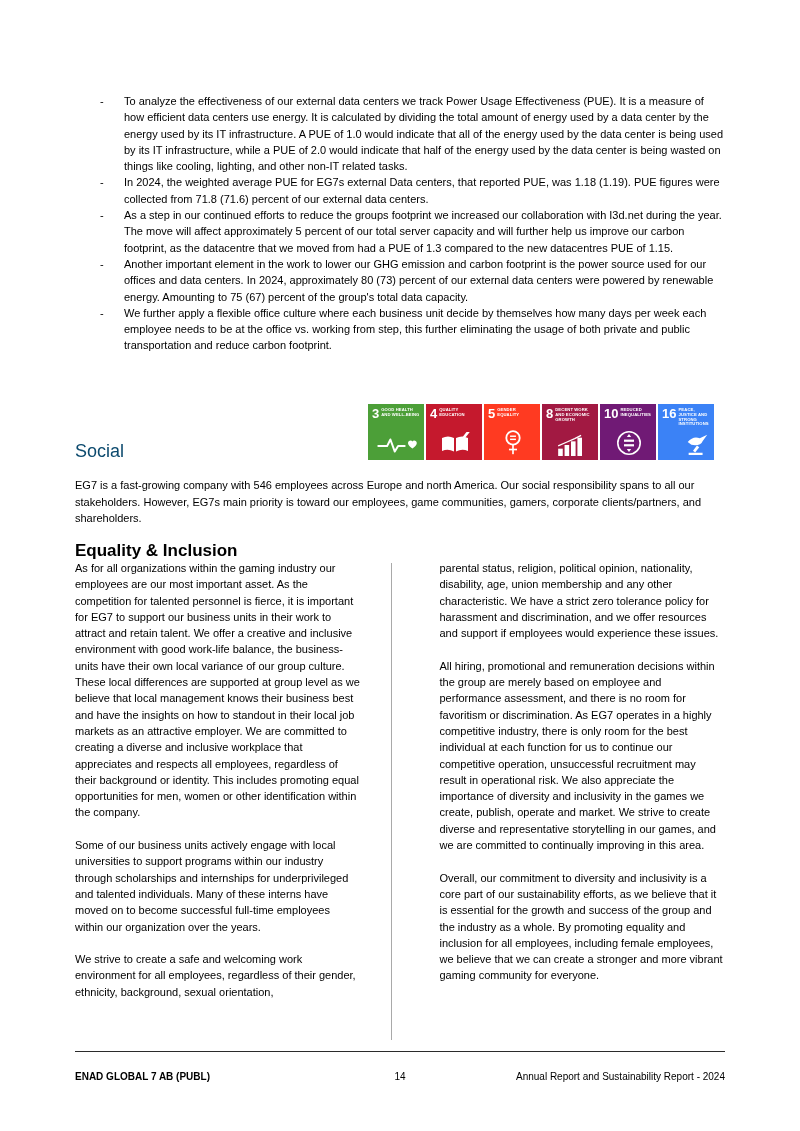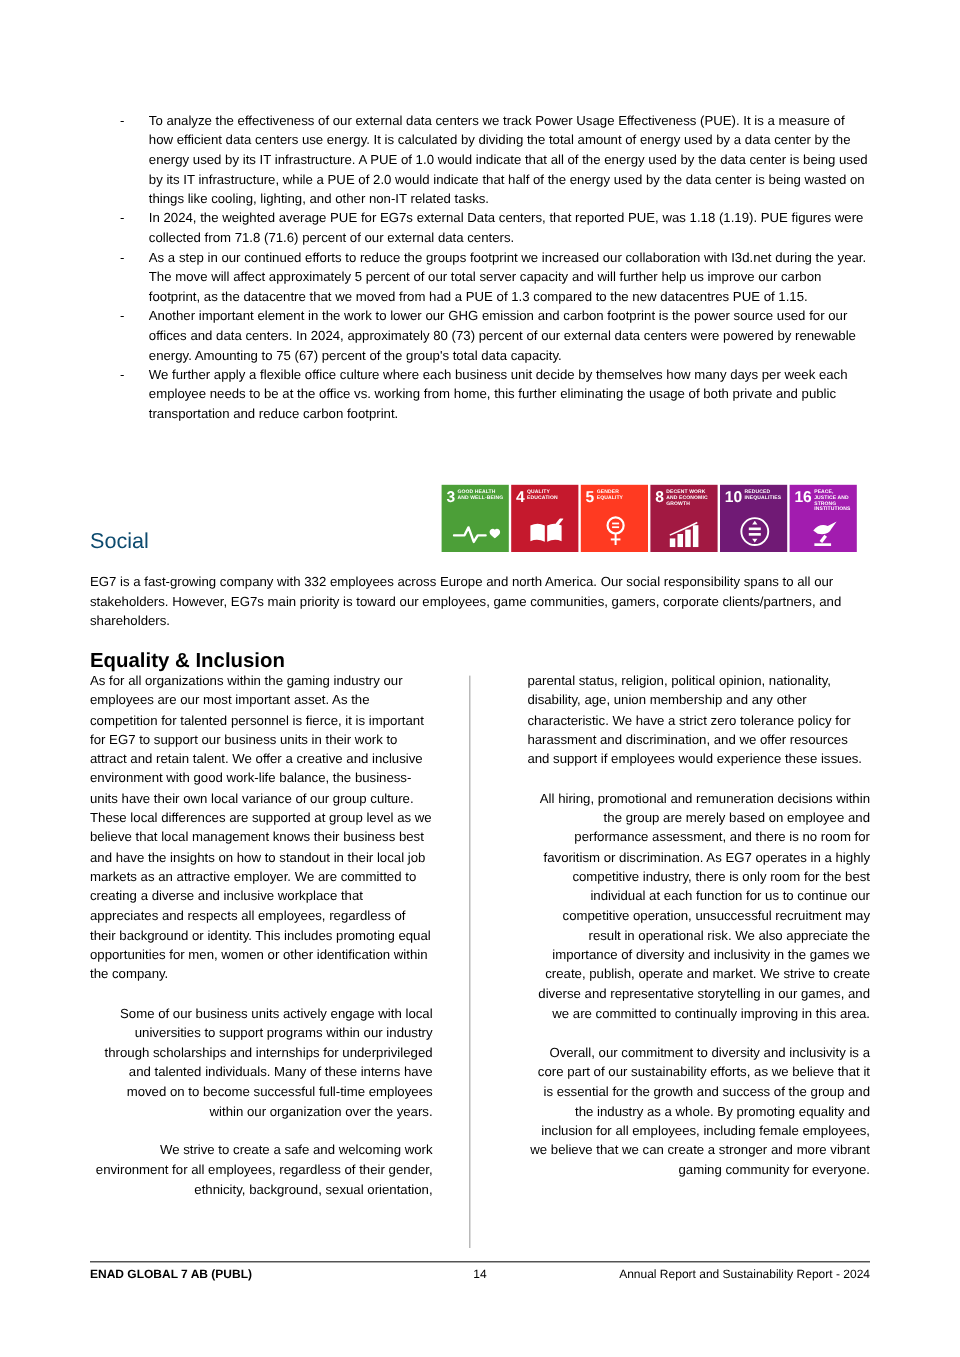--- a/index.html
+++ b/index.html
@@ -34,28 +34,28 @@
 
   
   .social-heading { position:absolute; left:75px; top:441px; font-size:18px; font-weight:400; }
   .intro { position:absolute; left:75px; top:477px; width:650px; font-size:11px; line-height:16.5px; }
 
   
   .equality-heading { position:absolute; left:75px; top:541px; font-size:17px; font-weight:700; }
   .columns { position:absolute; left:75px; top:560px; width:650px; display:flex; }
   .col { width:298px; font-size:11px; line-height:16.3px; }
   .col-left { margin-right:79px; }
-  .col p + p { margin-top:16.3px;text-align:right; }
+  .col p + p { margin-top:16.3px; }
   .divider { position:absolute; left:391px; top:563px; width:1px; height:477px; background:#a9a9a9; }
 
   
   .footer-rule { position:absolute; left:75px; top:1051px; width:650px; border-top:1px solid #2b2b2b; }
   .footer { position:absolute; left:75px; top:1057px; width:650px; display:flex; align-items:baseline; font-size:10px;gap:21px; }
   .footer .f-left { flex:1; font-weight:700; }
-  .footer .f-center { flex:0 0 auto; }
+  .footer .f-center { flex:0 0 auto;margin-top:14px; }
   .footer .f-right { flex:1; text-align:right; }
 
   svg { display:block; }
 </style>
 </head>
 <body>
 
 <div class="page">
 
   <div class="bullets">
@@ -70,21 +70,21 @@
     <div class="bullet">
       <span class="dash">-</span>
       <span class="btext">As a step in our continued efforts to reduce the groups footprint we increased our collaboration with I3d.net during the year. The move will affect approximately 5 percent of our total server capacity and will further help us improve our carbon footprint, as the datacentre that we moved from had a PUE of 1.3 compared to the new datacentres PUE of 1.15.</span>
     </div>
     <div class="bullet">
       <span class="dash">-</span>
       <span class="btext">Another important element in the work to lower our GHG emission and carbon footprint is the power source used for our offices and data centers. In 2024, approximately 80 (73) percent of our external data centers were powered by renewable energy. Amounting to 75 (67) percent of the group's total data capacity.</span>
     </div>
     <div class="bullet">
       <span class="dash">-</span>
-      <span class="btext">We further apply a flexible office culture where each business unit decide by themselves how many days per week each employee needs to be at the office vs. working from home, this further eliminating the usage of both private and public transportation and reduce carbon footprint.</span>
+      <span class="btext">We further apply a flexible office culture where each business unit decide by themselves how many days per week each employee needs to be at the office vs. working from step, this further eliminating the usage of both private and public transportation and reduce carbon footprint.</span>
     </div>
   </div>
 
   <div class="sdg-row">
 
     <div class="sdg-tile" style="background-color: rgb(76, 159, 56);">
       <div class="sdg-head">
         <span class="sdg-num">3</span>
         <span class="sdg-label">GOOD HEALTH AND WELL-BEING</span>
       </div>
@@ -151,39 +151,39 @@
         <svg viewBox="0 0 26 26" width="26" height="26">
           <circle cx="13" cy="13" r="11.2" fill="none" stroke="#fff" stroke-width="1.6"></circle>
           <rect x="8" y="9.6" width="10" height="2.2" fill="#fff"></rect>
           <rect x="8" y="14.2" width="10" height="2.2" fill="#fff"></rect>
           <polygon points="13,4 10.8,7 15.2,7" fill="#fff"></polygon>
           <polygon points="13,22 10.8,19 15.2,19" fill="#fff"></polygon>
         </svg>
       </div>
     </div>
 
-    <div class="sdg-tile" style="background-color: #a21caf;">
+    <div class="sdg-tile" style="background-color: #3b82f6; align-items: flex-end;">
       <div class="sdg-head">
         <span class="sdg-num">16</span>
         <span class="sdg-label">PEACE, JUSTICE AND STRONG INSTITUTIONS</span>
       </div>
       <div class="sdg-glyph">
         <svg viewBox="0 0 30 28" width="28" height="26">
           <path d="M5 13 Q11 6 18 9 L26 5 L21 12 Q19 17.5 9 16 Z" fill="#fff"></path>
           <rect x="12.5" y="17" width="3" height="7" transform="rotate(38 14 20.5)" fill="#fff"></rect>
           <rect x="6" y="24.5" width="15" height="2.4" fill="#fff"></rect>
         </svg>
       </div>
     </div>
 
   </div>
 
   <h2 class="social-heading" style="color: #0c4a6e;">Social</h2>
 
-  <p class="intro">EG7 is a fast-growing company with 332 employees across Europe and north America. Our social responsibility spans to all our stakeholders. However, EG7s main priority is toward our employees, game communities, gamers, corporate clients/partners, and shareholders.</p>
+  <p class="intro">EG7 is a fast-growing company with 546 employees across Europe and north America. Our social responsibility spans to all our stakeholders. However, EG7s main priority is toward our employees, game communities, gamers, corporate clients/partners, and shareholders.</p>
 
   <h3 class="equality-heading">Equality &amp; Inclusion</h3>
 
   <div class="columns">
     <div class="col col-left">
       <p>As for all organizations within the gaming industry our employees are our most important asset. As the competition for talented personnel is fierce, it is important for EG7 to support our business units in their work to attract and retain talent. We offer a creative and inclusive environment with good work-life balance, the business-units have their own local variance of our group culture. These local differences are supported at group level as we believe that local management knows their business best and have the insights on how to standout in their local job markets as an attractive employer. We are committed to creating a diverse and inclusive workplace that appreciates and respects all employees, regardless of their background or identity. This includes promoting equal opportunities for men, women or other identification within the company.</p>
       <p>Some of our business units actively engage with local universities to support programs within our industry through scholarships and internships for underprivileged and talented individuals. Many of these interns have moved on to become successful full-time employees within our organization over the years.</p>
       <p>We strive to create a safe and welcoming work environment for all employees, regardless of their gender, ethnicity, background, sexual orientation,</p>
     </div>
     <div class="col col-right">

